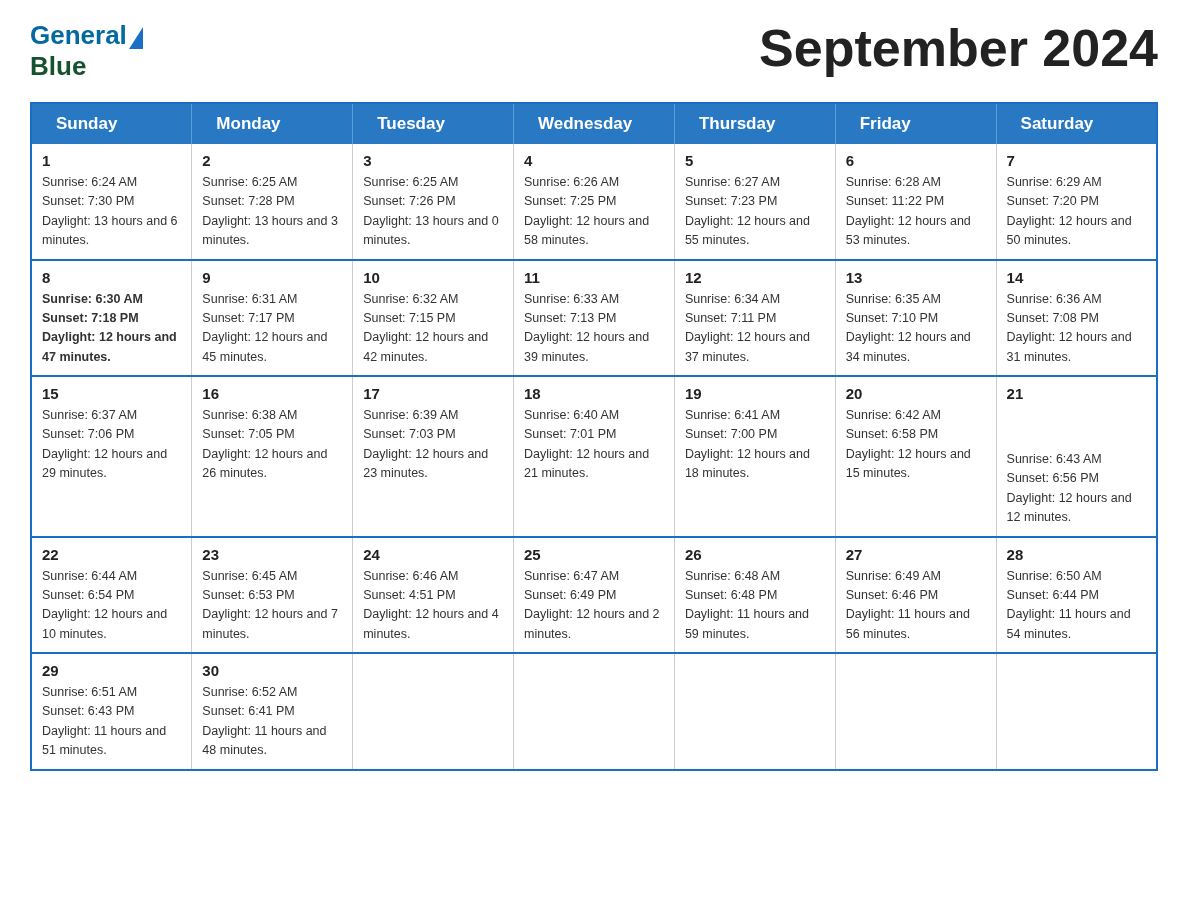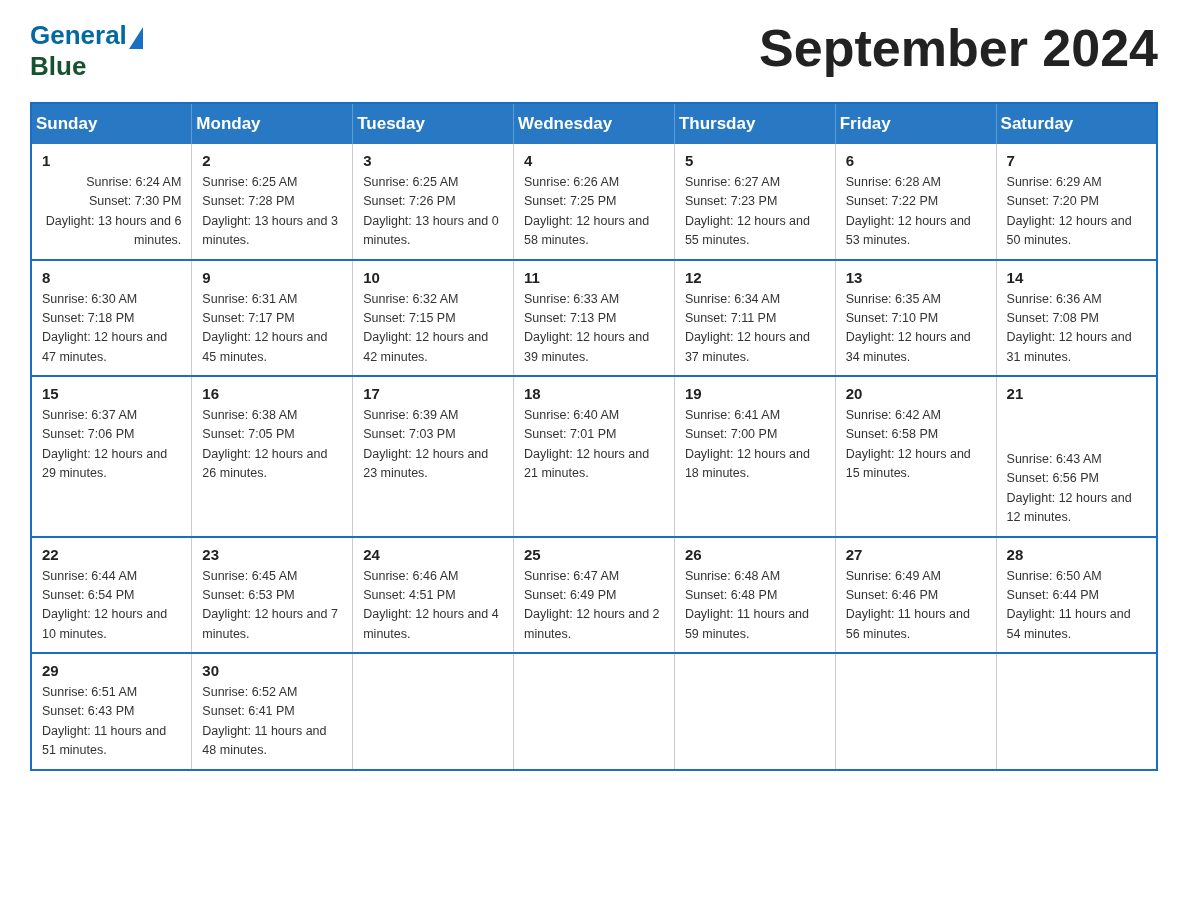--- a/index.html
+++ b/index.html
@@ -60,21 +60,21 @@
     .calendar-table {
       width: 100%;
       border-collapse: collapse;
       border: 2px solid #1a6fc4;
     }
     .calendar-table thead tr th {
       background-color: #2878c3;
       color: #fff;
       font-size: 17px;
       font-weight: bold;
-      padding: 10px 4px;
+      padding: 10px 24px;
       text-align: left;
       border-right: 1px solid #5a9fd4;
     }
     .calendar-table thead tr th:last-child {
       border-right: none;
     }
     .calendar-table tbody tr td {
       vertical-align: top;
       padding: 8px 10px;
       border-right: 1px solid #ccc;
@@ -131,21 +131,21 @@
         <th>Wednesday</th>
         <th>Thursday</th>
         <th>Friday</th>
         <th>Saturday</th>
       </tr>
   </thead>
   <tbody id="calendar-body">
   <tr>
         <td>
           <span class="day-number">1</span>
-          <div class="day-info" style="white-space: pre-line; text-align: right;">Sunrise: 6:24 AM
+          <div class="day-info" style="white-space: pre-line;">Sunrise: 6:24 AM
 Sunset: 7:30 PM
 Daylight: 13 hours and 6 minutes.</div>
         </td>
         <td>
           <span class="day-number">2</span>
           <div class="day-info" style="white-space: pre-line;">Sunrise: 6:25 AM
 Sunset: 7:28 PM
 Daylight: 13 hours and 3 minutes.</div>
         </td>
         <td>
@@ -162,34 +162,34 @@
         </td>
         <td>
           <span class="day-number">5</span>
           <div class="day-info" style="white-space: pre-line;">Sunrise: 6:27 AM
 Sunset: 7:23 PM
 Daylight: 12 hours and 55 minutes.</div>
         </td>
         <td>
           <span class="day-number">6</span>
           <div class="day-info" style="white-space: pre-line;">Sunrise: 6:28 AM
-Sunset: 7:22 PM
+Sunset: 11:22 PM
 Daylight: 12 hours and 53 minutes.</div>
         </td>
         <td>
           <span class="day-number">7</span>
           <div class="day-info" style="white-space: pre-line;">Sunrise: 6:29 AM
 Sunset: 7:20 PM
 Daylight: 12 hours and 50 minutes.</div>
         </td>
       </tr>
       <tr>
         <td>
           <span class="day-number">8</span>
-          <div class="day-info" style="white-space: pre-line;">Sunrise: 6:30 AM
+          <div class="day-info" style="white-space: pre-line; font-weight: bold;">Sunrise: 6:30 AM
 Sunset: 7:18 PM
 Daylight: 12 hours and 47 minutes.</div>
         </td>
         <td>
           <span class="day-number">9</span>
           <div class="day-info" style="white-space: pre-line;">Sunrise: 6:31 AM
 Sunset: 7:17 PM
 Daylight: 12 hours and 45 minutes.</div>
         </td>
         <td>

